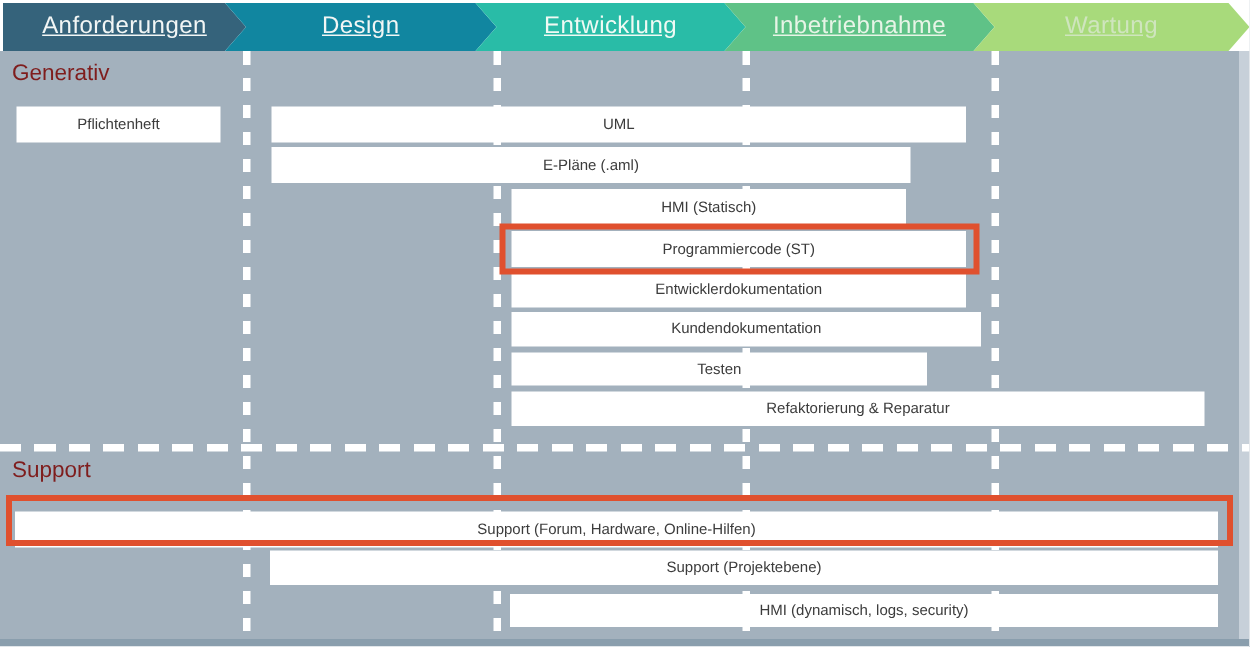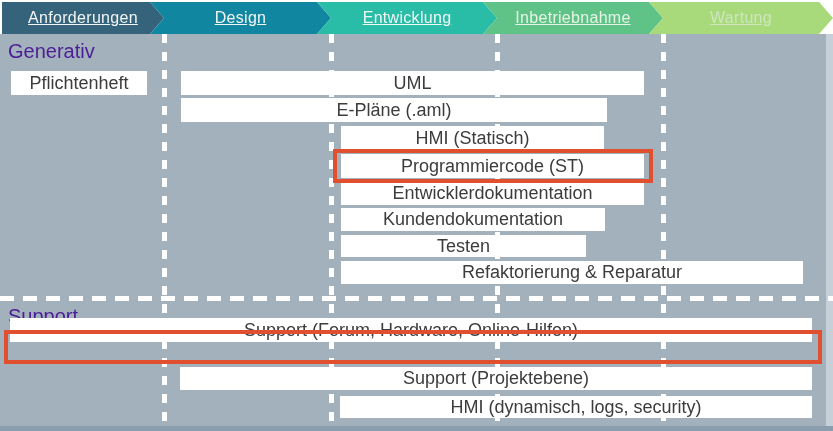--- a/index.html
+++ b/index.html
@@ -27,41 +27,41 @@
     position:absolute;top:0;width:5px;height:392px;z-index:1;
     background:repeating-linear-gradient(to bottom,#ffffff 0 9px,transparent 9px 18px);
   }
   .v1{left:162px;}.v2{left:329px;}.v3{left:495px;}.v4{left:661px;}
   .hline{
     position:absolute;left:0;top:262px;width:833px;height:5px;z-index:1;
     background:repeating-linear-gradient(to right,#ffffff 0 14px,transparent 14px 23px);
   }
   .right-band{position:absolute;top:0;right:0;width:7px;height:392px;background:#c7d0d9;z-index:1;}
   .section-label{
-    position:absolute;left:8px;z-index:2;font-size:20px;color:#4c1d95;
+    position:absolute;left:8px;z-index:2;font-size:15px;color:#7f1d1d;
   }
   .lbl-generativ{top:6px;}
   .lbl-support{top:271px;}
   .bar{
     position:absolute;height:24px;background:#ffffff;z-index:2;
     display:flex;align-items:center;justify-content:center;
-    font-size:18px;color:#3c3c3c;white-space:nowrap;
+    font-size:10px;color:#3c3c3c;white-space:nowrap;
   }
   
   .b-pflichtenheft{left:11px;width:136px;top:37px;}
   .b-uml{left:181px;width:463px;top:37px;}
   .b-eplaene{left:181px;width:426px;top:64px;}
   .b-hmistat{left:341px;width:263px;top:92px;}
   .b-progcode{left:341px;width:303px;top:120px;}
   .b-entwdok{left:341px;width:303px;top:147px;}
-  .b-kunddok{left:341px;width:264px;top:174px;height:23px;}
-  .b-testen{left:341px;width:245px;top:201px;height:22px;}
+  .b-kunddok{left:341px;width:313px;top:174px;height:23px;}
+  .b-testen{left:341px;width:277px;top:201px;height:22px;}
   .b-refakt{left:341px;width:462px;top:227px;height:23px;}
   
-  .b-forum{left:10px;width:802px;top:284px;}
+  .b-forum{left:10px;width:802px;top:307px;}
   .b-projekt{left:180px;width:632px;top:333px;height:23px;}
   .b-hmidyn{left:340px;width:472px;top:362px;height:22px;}
   .hl-box{
     position:absolute;z-index:4;border:4px solid #e0502e;box-sizing:border-box;background:transparent;
   }
   .hl-progcode{left:333px;top:115px;width:320px;height:34px;}
   .hl-forum{left:4px;top:296px;width:818px;height:34px;}
   .bottom-strip{position:absolute;left:0;top:426px;width:833px;height:5px;background:#8a9ead;}
 </style>
 </head>

